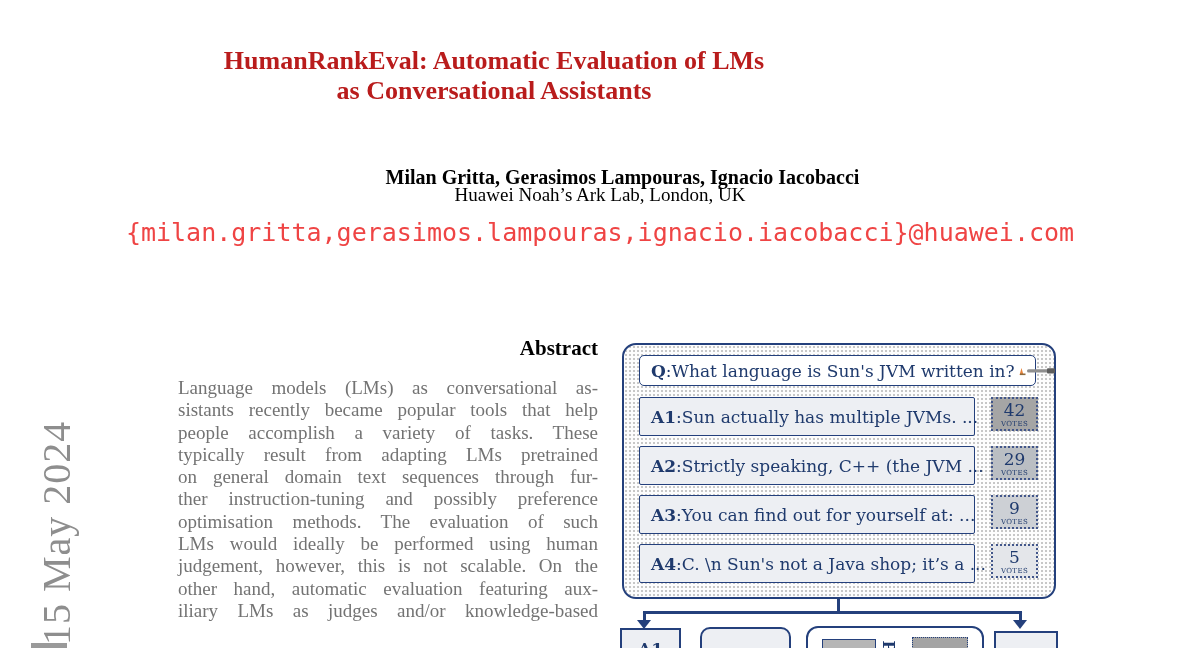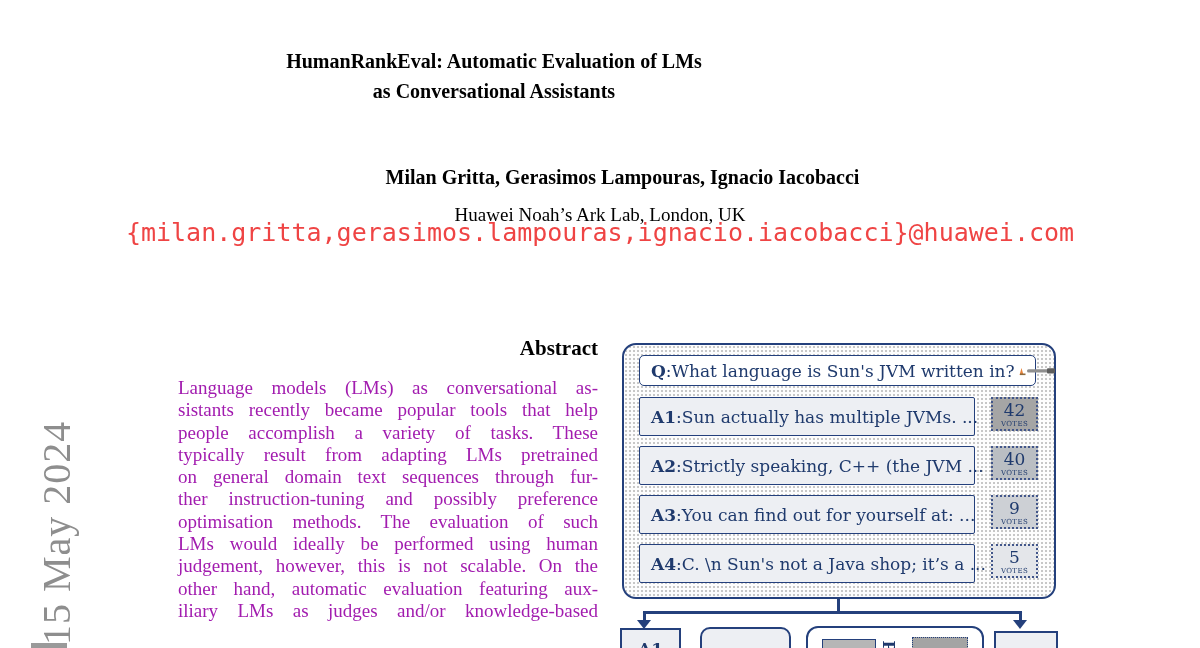--- a/index.html
+++ b/index.html
@@ -13,33 +13,33 @@
   .arxiv-date { position:absolute; left:33px; top:645px; width:1px; height:1px; }
   .arxiv-date span{
     position:absolute; left:0; top:0; transform:rotate(-90deg); transform-origin:0 0;
     white-space:nowrap; font-family:"Liberation Serif", serif;
     font-size:40px; color:#8e8e8e; letter-spacing:1px;
   }
   .arxiv-fragment{ position:absolute; left:31px; top:643px; width:36px; height:7px; background:#9a9a9a; }
 
   
   .title{ position:absolute; top:46px; left:0; width:988px; text-align:center;
-          font-weight:bold; font-size:20px; line-height:30px; color:#000000; }
+          font-weight:bold; font-size:26px; line-height:30px; color:#b91c1c; }
   .authors{ position:absolute; top:166px; left:0; width:1200px; text-align:center;
             font-weight:bold; font-size:20px; color:#000;padding-left:45px; }
-  .affiliation{ position:absolute; top:204px; left:0; width:1200px; text-align:center;
+  .affiliation{ position:absolute; top:184px; left:0; width:1200px; text-align:center;
             font-size:19px; color:#000; }
   .email{ position:absolute; top:218px; left:0; width:1200px; text-align:center;
           font-family:"DejaVu Sans Mono", monospace; font-size:25px; color:#ef4444; }
 
   
   .abstract-heading{ position:absolute; left:178px; top:336px; width:420px; text-align:right;
                      font-weight:bold; font-size:21px; color:#000; }
   .abstract-body{ position:absolute; left:178px; top:377px; width:420px;
-                  font-size:19px; line-height:22.3px; color:#a21caf; }
+                  font-size:19px; line-height:22.3px; color:#737373; }
   .abstract-body .aline{ text-align:justify; text-align-last:justify; white-space:nowrap; }
 
   
   .dotbg{ background-color:#fdfdfd;
           background-image:radial-gradient(circle, #c7c7c7 0.9px, rgba(0,0,0,0) 1.05px);
           background-size:4px 4px; }
   .figure-panel{ position:absolute; left:622px; top:343px; width:434px; height:256px;
                  border:2.5px solid #24407c; border-radius:14px;
                  font-family:"DejaVu Serif", serif; color:#1f3a6d; }
   .q-box{ position:absolute; left:15px; top:10px; width:397px; height:31px;
@@ -134,21 +134,21 @@
       </div>
     </div>
 
     <div class="answer-row" style="top:101px">
       <div class="answer-box">
         <b class="navlbl">A2</b>
           <span>: </span>
           <span>Strictly speaking, C++ (the JVM ...</span>
       </div>
       <div class="vote-box" style="background:#babec3">
-        <div class="vote-count">40</div>
+        <div class="vote-count">29</div>
         <div class="vote-label">VOTES</div>
       </div>
     </div>
 
     <div class="answer-row" style="top:150px">
       <div class="answer-box">
         <b class="navlbl">A3</b>
           <span>: </span>
           <span>You can find out for yourself at: ...</span>
       </div>

